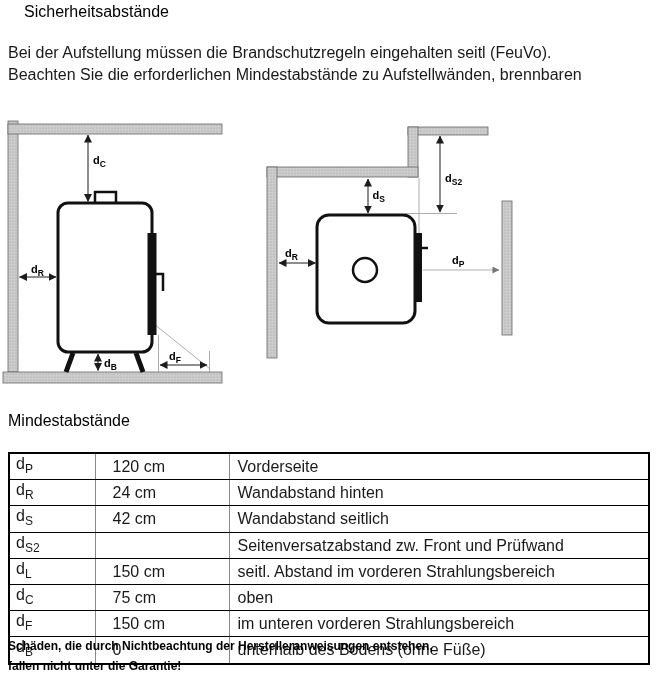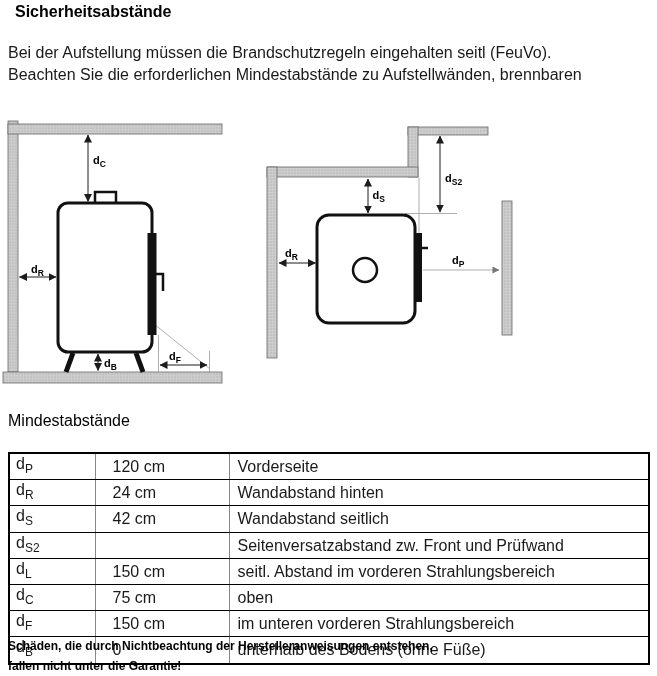--- a/index.html
+++ b/index.html
@@ -2,21 +2,21 @@
 <html><head>
 <meta charset="utf-8">
 <style>
   html,body{margin:0;padding:0}
   body{
     width:657px;height:676px;position:relative;overflow:hidden;
     background:#ffffff;color:#000;
     font-family:"Liberation Sans", sans-serif;
   }
   .abs{position:absolute}
-  .doc-title{top:3px;left:15px;font-size:16px;font-weight:bold}
+  .doc-title{top:3px;left:24px;font-size:16px;font-weight:normal}
   .intro{top:42px;left:8px;font-size:16px;line-height:22px;color:#1a1a1a}
   .figures{top:118px;left:0;width:657px;height:282px}
   svg.fig{position:absolute;top:0}
   #fig-left{left:0}
   #fig-right{left:255px}
   .section-title{top:412px;left:8px;font-size:16px;font-weight:normal}
   table.dist{
     position:absolute;top:452px;left:8px;width:642px;
     border-collapse:collapse;table-layout:fixed;border:2px solid #000;
   }

